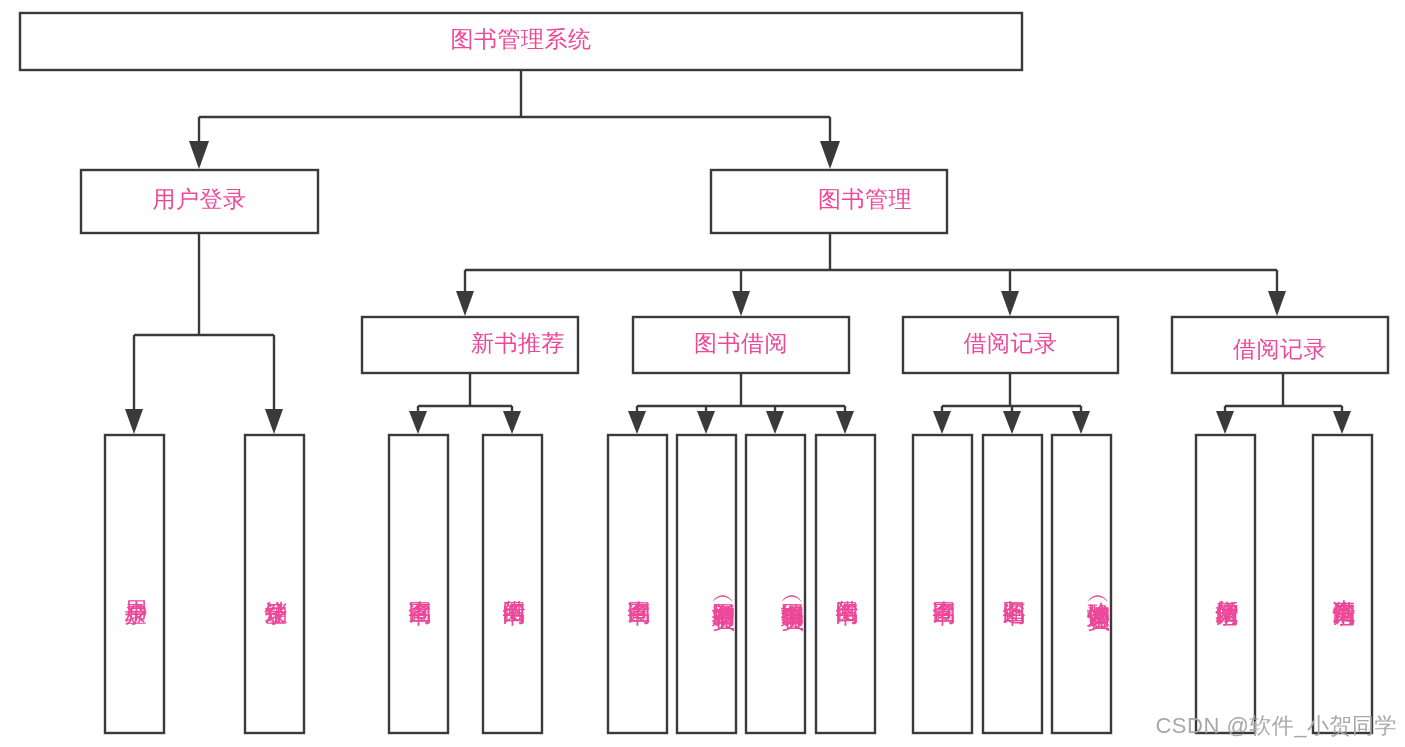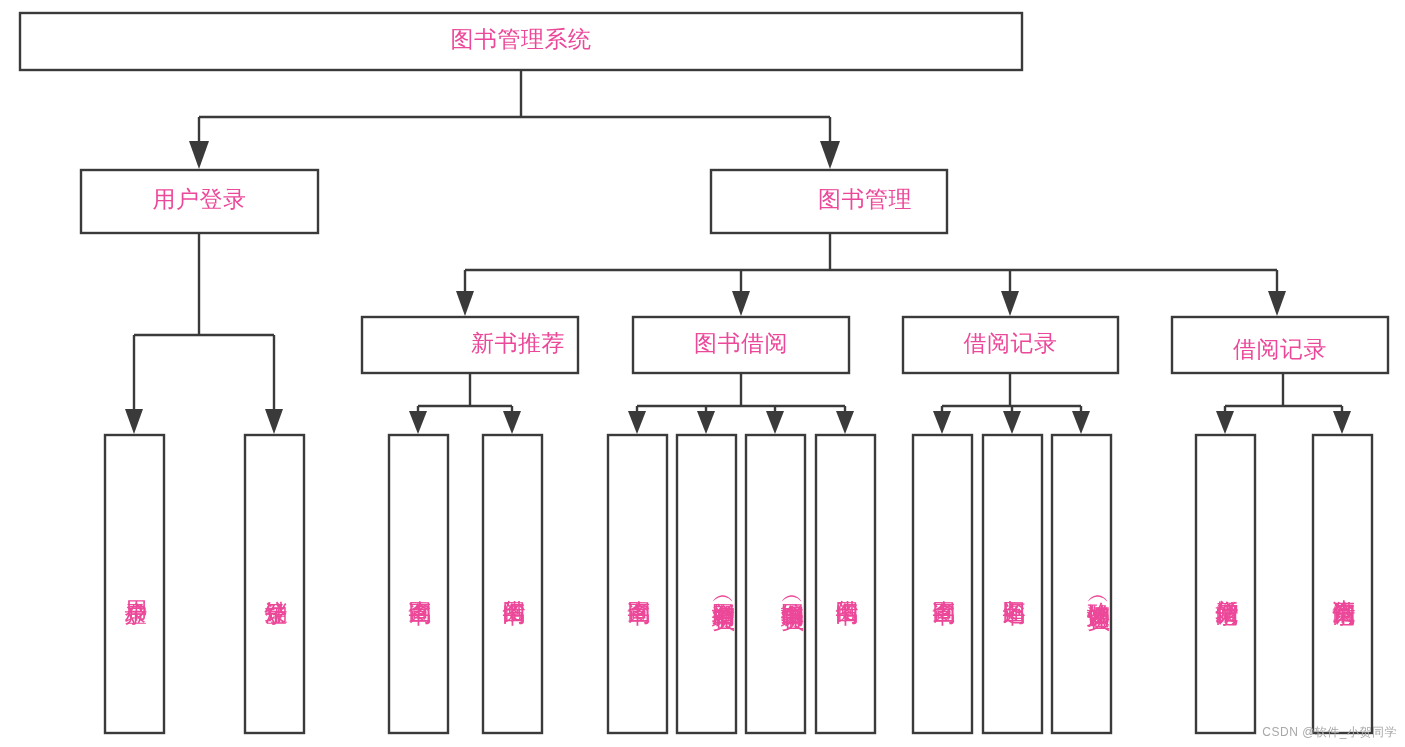--- a/index.html
+++ b/index.html
@@ -61,21 +61,21 @@
     writing-mode: vertical-rl;
     text-orientation: upright;
     font-size: 23px;
     line-height: 1.22;
     letter-spacing: 1px;
   }
   .watermark {
     position: absolute;
     right: 8px;
     bottom: 6px;
-    font-size: 12px;
+    font-size: 22px;
     color: #a8a8a8;
     font-family: "Liberation Sans", "DejaVu Sans", sans-serif;
     letter-spacing: 0.5px;
     white-space: nowrap;
     pointer-events: none;
   }
 </style>
 </head>
 <body>
 

